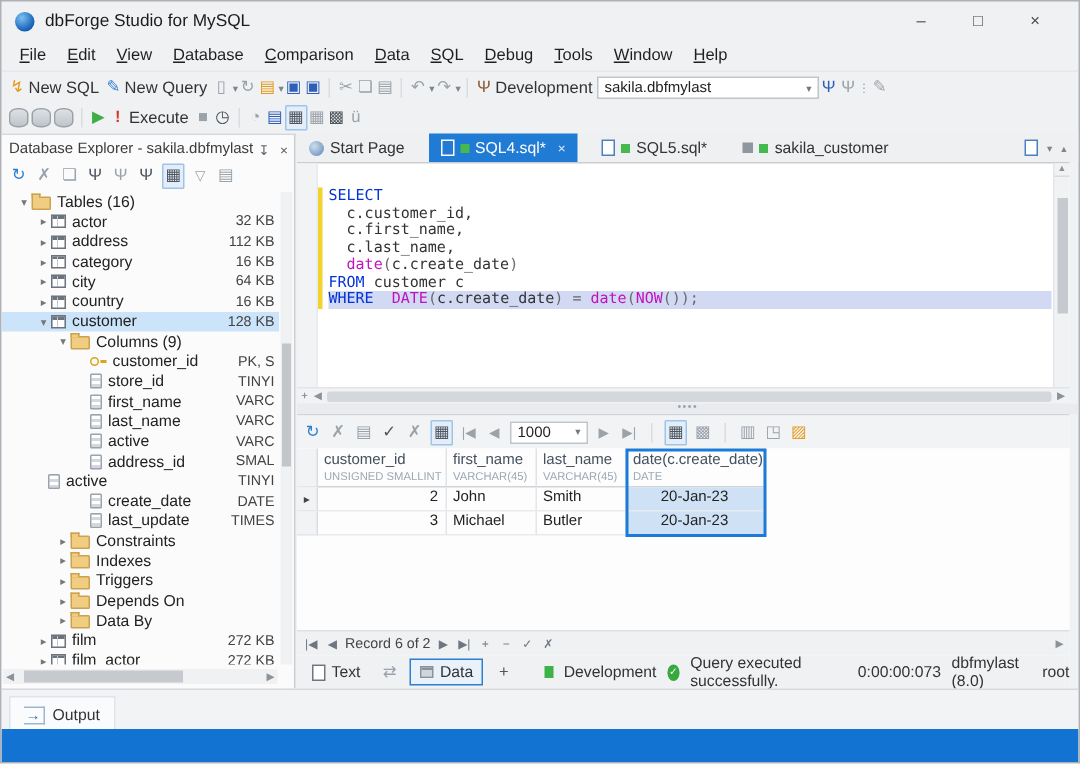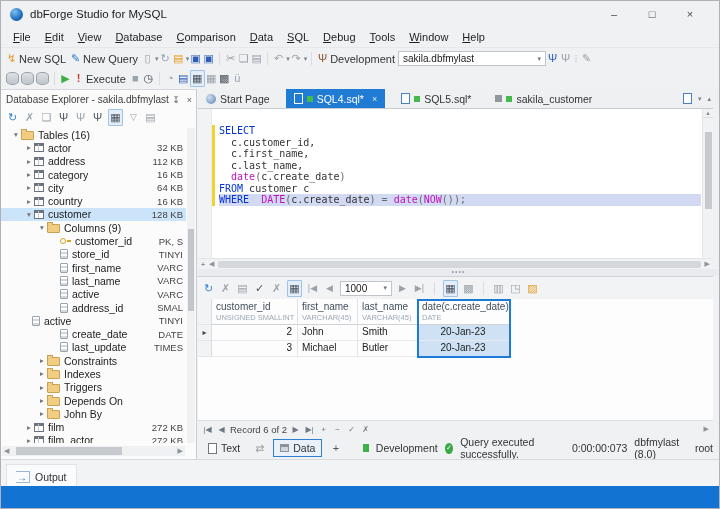--- a/index.html
+++ b/index.html
@@ -341,21 +341,21 @@
             <span class="tlabel">Triggers</span>
           </span>
           <span class="trow" style="padding-left: 36px;">
             <span class="tarrow">▸</span>
             <span class="ticon sh-folder"></span>
             <span class="tlabel">Depends On</span>
           </span>
           <span class="trow" style="padding-left: 36px;">
             <span class="tarrow">▸</span>
             <span class="ticon sh-folder"></span>
-            <span class="tlabel">John By</span>
+            <span class="tlabel">Data By</span>
           </span>
           <span class="trow" style="padding-left: 23px;">
             <span class="tarrow">▸</span>
             <span class="ticon sh-table"></span>
             <span class="tlabel">film</span>
             <span class="tmeta">272 KB</span>
           </span>
           <span class="trow" style="padding-left: 23px;">
             <span class="tarrow">▸</span>
             <span class="ticon sh-table"></span>

